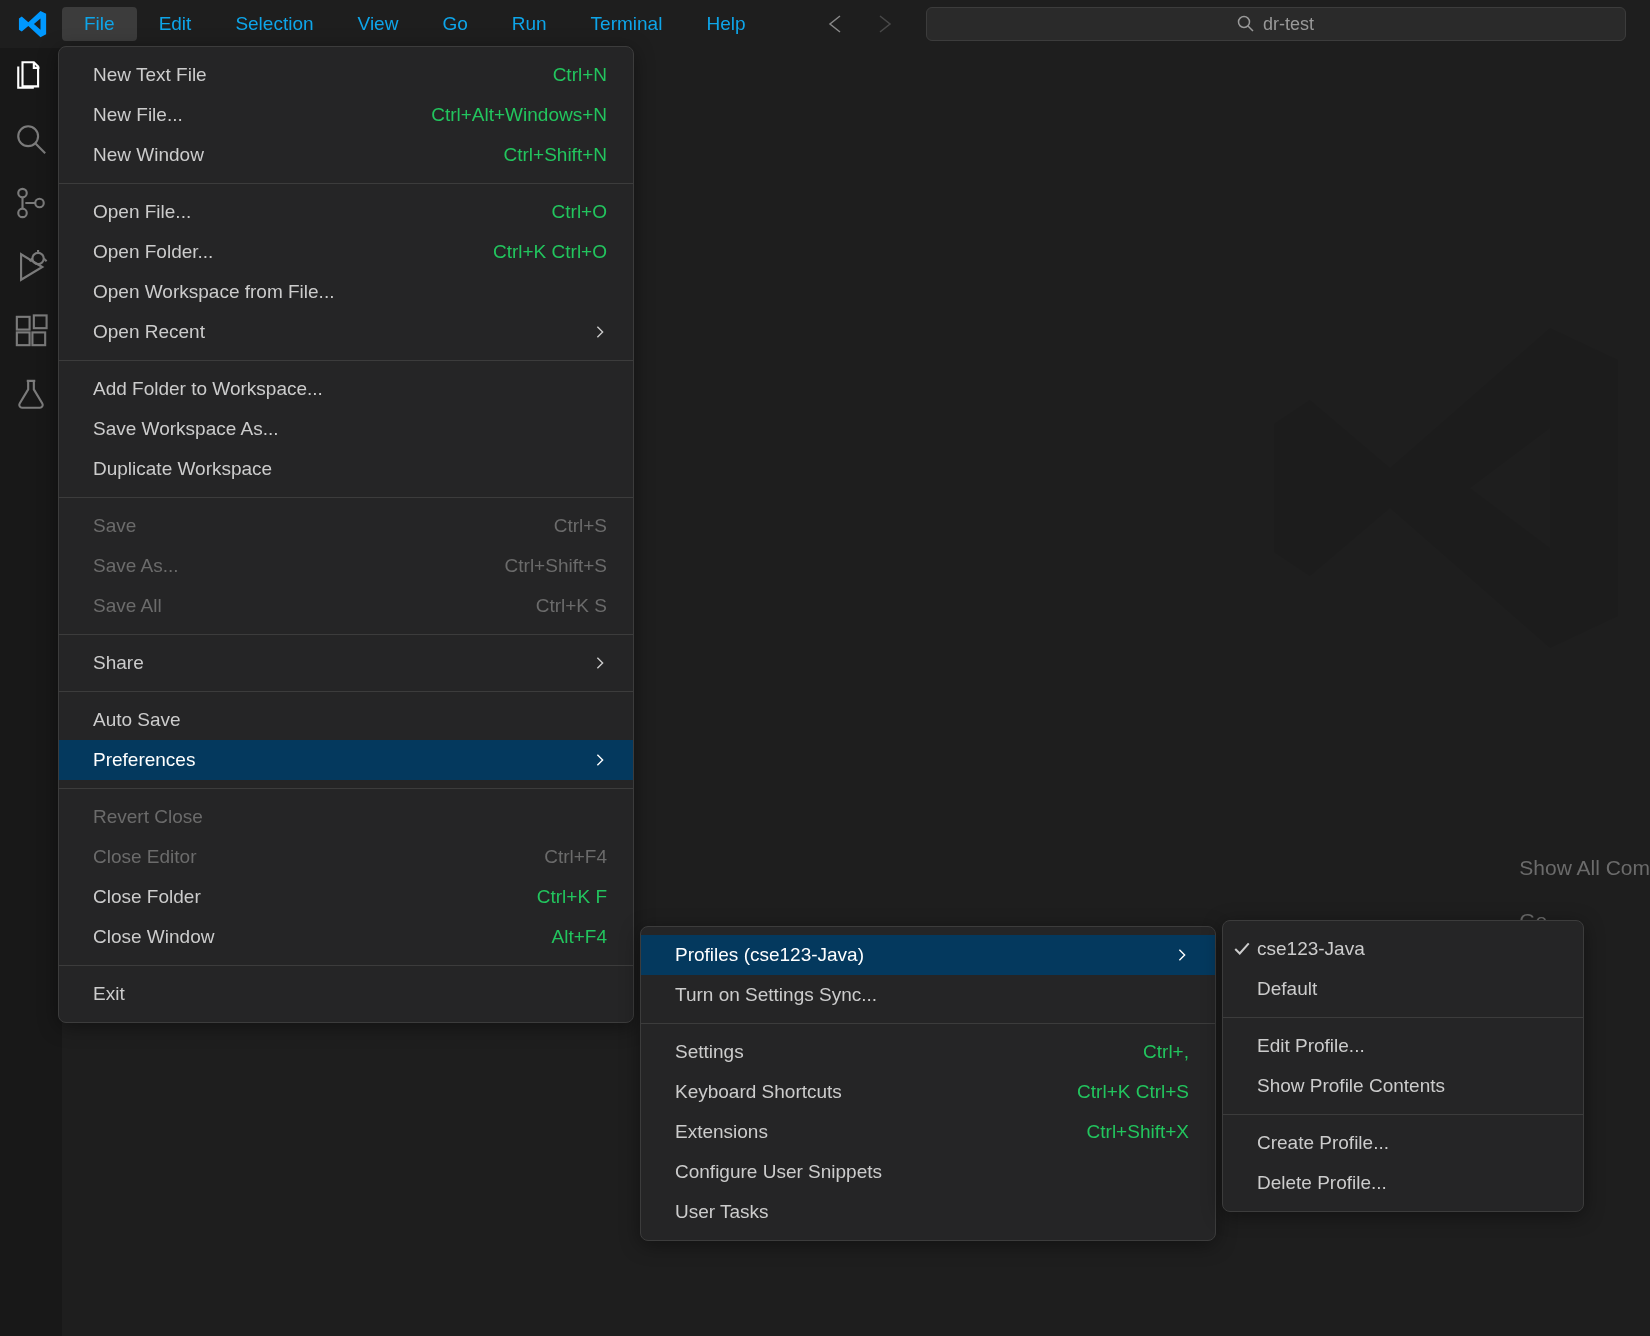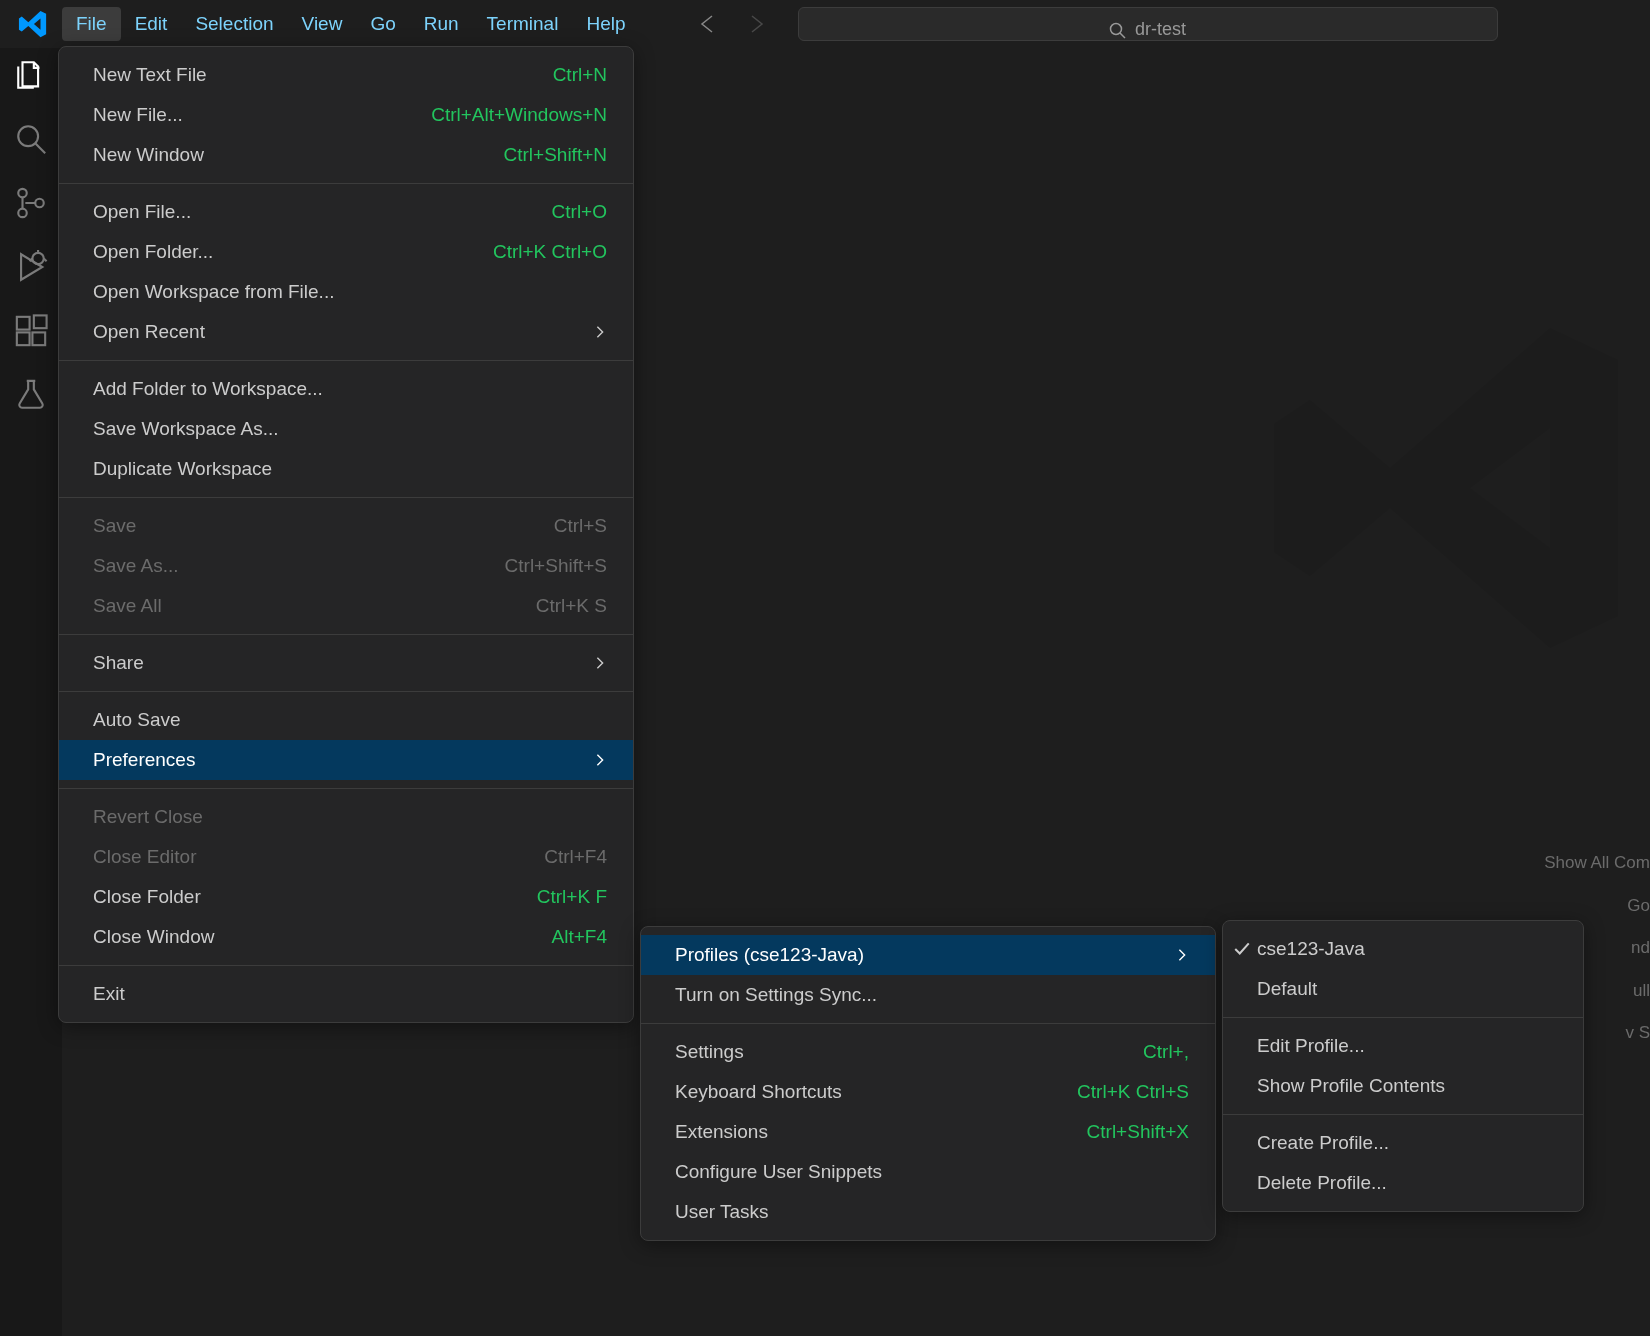--- a/index.html
+++ b/index.html
@@ -21,22 +21,22 @@
   align-items: center;
   background: #1e1e1e;
   padding-left: 10px;
 }
 .vscode-logo {
   width: 30px;
   height: 30px;
   margin: 0 14px 0 8px;
 }
 .menubar-item {
-  padding: 6px 14px;
-  color: #7dd3fc;
+  padding: 6px 22px;
+  color: #0ea5e9;
   cursor: default;
   font-size: 19px;
 }
 .menubar-item.active {
   background: #3c3c3c;
   border-radius: 4px;
 }
 .nav-arrows {
   display: flex;
   align-items: center;
@@ -48,21 +48,21 @@
   fill: none;
   stroke-width: 1.5;
 }
 .search-box {
   margin-left: 30px;
   background: #2a2a2a;
   border: 1px solid #3c3c3c;
   border-radius: 6px;
   height: 34px;
   display: flex;
-  align-items: flex-end;
+  align-items: center;
   justify-content: center;
   gap: 8px;
   color: #999;
   flex: 1;
   max-width: 700px;
 }
 
 
 .activitybar {
   position: absolute;
@@ -96,23 +96,22 @@
 .bg-watermark {
   position: absolute;
   right: 0;
   top: 240px;
   opacity: 0.05;
 }
 .bg-hints {
   position: absolute;
   right: 0;
   top: 794px;
-  text-align: right;
   color: #6b6b6b;
-  font-size: 17px;
+  font-size: 21px;
   line-height: 2.5;
   overflow: hidden;
 }
 
 
 .menu {
   position: absolute;
   background: #252526;
   border: 1px solid #3c3c3c;
   border-radius: 8px;

